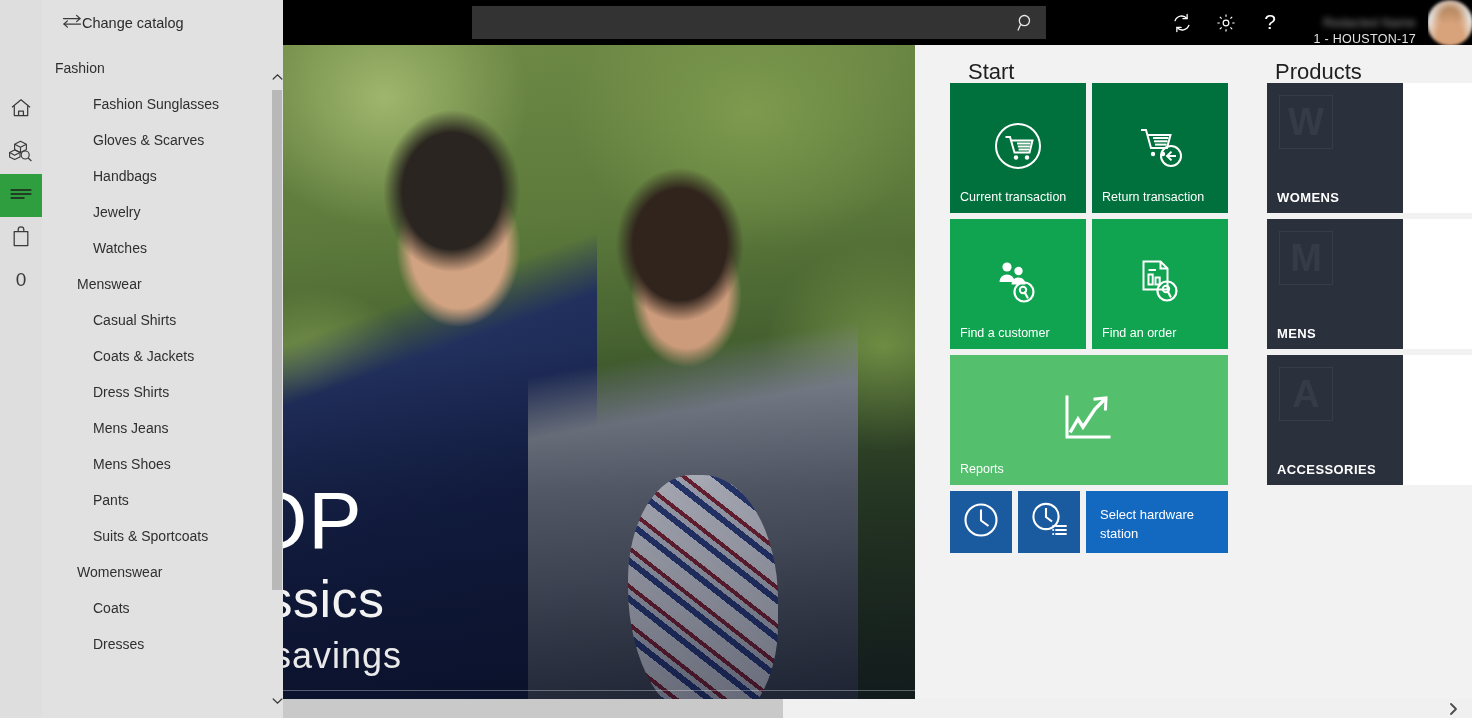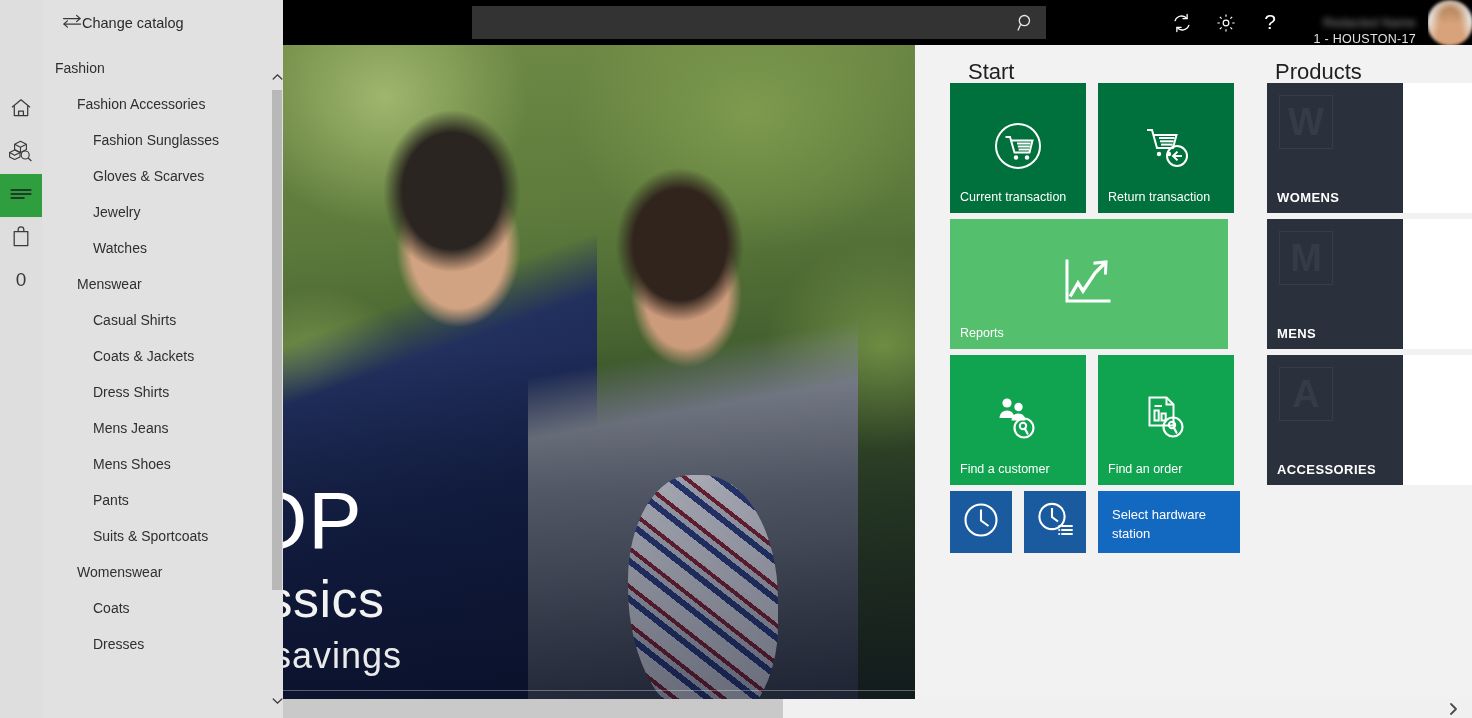--- a/index.html
+++ b/index.html
@@ -190,21 +190,21 @@
     background: #f2f2f2;
   }
   .panel-title {
     font-size: 22px; font-weight: 300; color: #1f1f1f;
     padding: 10px 0 0 0; line-height: 34px;
   }
   .panel-start .panel-title { margin-left: 53px; }
   .panel-products .panel-title { margin-left: 20px; }
 
   .tiles { position: absolute; left: 35px; top: 38px; width: 290px; }
-  .tile-row { display: flex; gap: 12px; margin-bottom: 6px; }
+  .tile-row { display: flex; gap: 6px; margin-bottom: 6px; }
   .tile {
     position: relative; cursor: pointer; overflow: hidden;
     display: flex; align-items: center; justify-content: center;
   }
   .tile-label {
     position: absolute; left: 10px; bottom: 8px;
     font-size: 12.5px; color: #fff; line-height: 16px; text-align: left;
   }
   .tile-sq { width: 136px; height: 130px; }
   .tile-wide { width: 278px; height: 130px; }
@@ -335,23 +335,23 @@
           <line x1="18.5" y1="10" x2="2" y2="10"></line>
             <polyline points="5.4,6.9 2,10 5.4,13.1"></polyline>
         </svg>
       </span>
       <span class="cc-label">Change catalog</span>
     </div>
   </div>
 
   <div class="nav-list" id="nav-list">
       <div class="nav-item lvl0">Fashion</div>
-      <div class="nav-item lvl1">Fashion Accessories</div>
       <div class="nav-item lvl2">Fashion Sunglasses</div>
       <div class="nav-item lvl2">Gloves &amp; Scarves</div>
+      <div class="nav-item lvl2">Handbags</div>
       <div class="nav-item lvl2">Jewelry</div>
       <div class="nav-item lvl2">Watches</div>
       <div class="nav-item lvl1">Menswear</div>
       <div class="nav-item lvl2">Casual Shirts</div>
       <div class="nav-item lvl2">Coats &amp; Jackets</div>
       <div class="nav-item lvl2">Dress Shirts</div>
       <div class="nav-item lvl2">Mens Jeans</div>
       <div class="nav-item lvl2">Mens Shoes</div>
       <div class="nav-item lvl2">Pants</div>
       <div class="nav-item lvl2">Suits &amp; Sportcoats</div>
@@ -452,33 +452,20 @@
             <circle cx="42" cy="41" r="10"></circle>
             <polyline points="42.5,36.6 38,41 42.5,45.4"></polyline>
             <line x1="38" y1="41" x2="47" y2="41"></line>
           </svg>
         </span>
         <span class="tile-label">Return transaction</span>
       </div>
     </div>
 
     <div class="tile-row">
-      <div class="tile tile-wide tile-green-light">
-        <span class="tile-icon">
-          <svg width="70" height="62" viewBox="0 0 70 62" fill="none" stroke="#fff" stroke-width="3" stroke-linecap="square">
-            <polyline points="13,10 13,50 55,50"></polyline>
-            <polyline points="17,44 24,32 29,40 41,22 51,12" stroke-width="3.4"></polyline>
-            <polyline points="41,12 52,11 51.5,22" stroke-width="3.0"></polyline>
-          </svg>
-        </span>
-        <span class="tile-label">Reports</span>
-      </div>
-    </div>
-
-    <div class="tile-row">
       <div class="tile tile-sq tile-green-mid">
         <span class="tile-icon">
           <svg width="62" height="62" viewBox="0 0 62 62" fill="none">
             <circle cx="20" cy="16" r="4.6" fill="#fff"></circle>
             <path d="M12.5 31c0-4.6 3.4-7.6 7.5-7.6s7.5 3 7.5 7.6z" fill="#fff"></path>
             <circle cx="31.5" cy="20" r="4.2" fill="#fff"></circle>
             <path d="M24.5 33.5c0-4.2 3.1-7 7-7s7 2.8 7 7z" fill="#fff"></path>
             <circle cx="37" cy="41" r="9.5" stroke="#fff" stroke-width="2.2" fill="none"></circle>
             <circle cx="36" cy="39" r="3.2" stroke="#fff" stroke-width="2.0" fill="none"></circle>
             <line x1="37.7" y1="41.4" x2="40.5" y2="46.5" stroke="#fff" stroke-width="2.2" stroke-linecap="round"></line>
@@ -494,20 +481,33 @@
             <polyline points="31.5,10.5 31.5,17.5 38.5,17.5"></polyline>
             <line x1="19.5" y1="19" x2="27" y2="19"></line>
             <rect x="19.5" y="23.5" width="4.2" height="10"></rect>
             <rect x="26.5" y="26.5" width="4.2" height="7"></rect>
             <circle cx="38" cy="40" r="9.5" stroke-width="2.2"></circle>
             <circle cx="37" cy="38" r="3.2" stroke-width="2.0"></circle>
             <line x1="38.7" y1="40.4" x2="41.5" y2="45.5" stroke-width="2.2" stroke-linecap="round"></line>
           </svg>
         </span>
         <span class="tile-label">Find an order</span>
+      </div>
+    </div>
+
+    <div class="tile-row">
+      <div class="tile tile-wide tile-green-light">
+        <span class="tile-icon">
+          <svg width="70" height="62" viewBox="0 0 70 62" fill="none" stroke="#fff" stroke-width="3" stroke-linecap="square">
+            <polyline points="13,10 13,50 55,50"></polyline>
+            <polyline points="17,44 24,32 29,40 41,22 51,12" stroke-width="3.4"></polyline>
+            <polyline points="41,12 52,11 51.5,22" stroke-width="3.0"></polyline>
+          </svg>
+        </span>
+        <span class="tile-label">Reports</span>
       </div>
     </div>
 
     <div class="tile-row">
       <div class="tile tile-small tile-blue-dark">
         <span class="tile-icon">
           <svg width="42" height="42" viewBox="0 0 42 42" fill="none" stroke="#fff" stroke-width="2.1">
             <circle cx="21" cy="21" r="15.5"></circle>
             <polyline points="21,10.5 21,21.5 28.5,27"></polyline>
           </svg>

